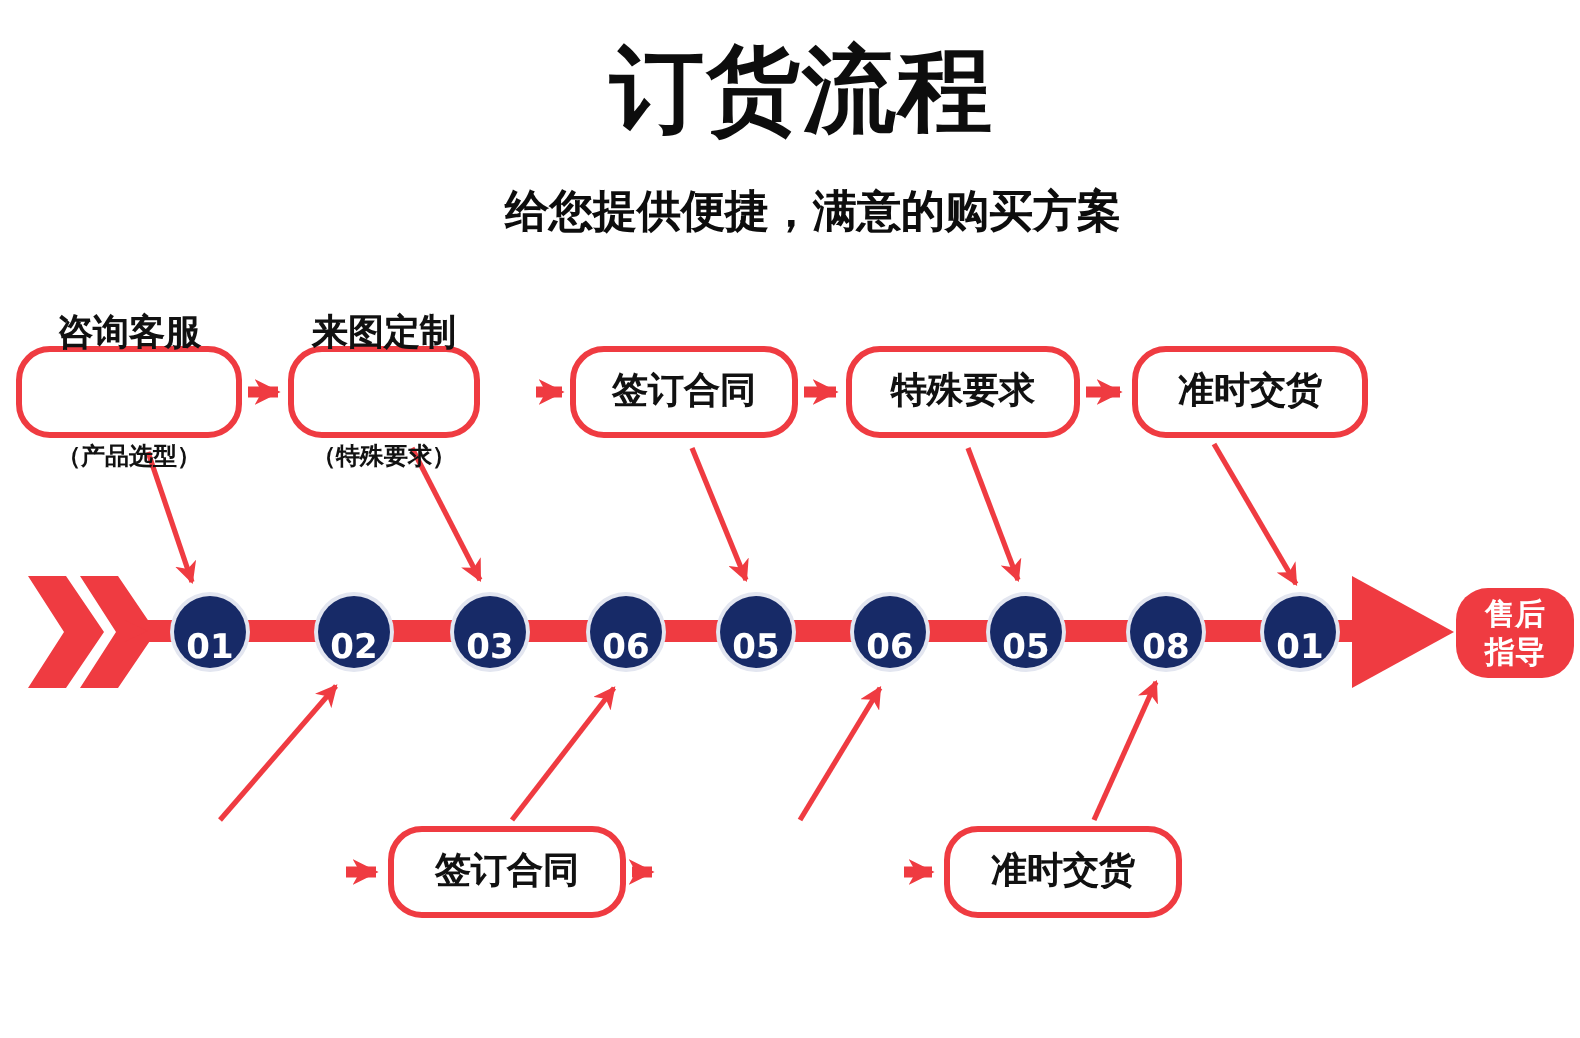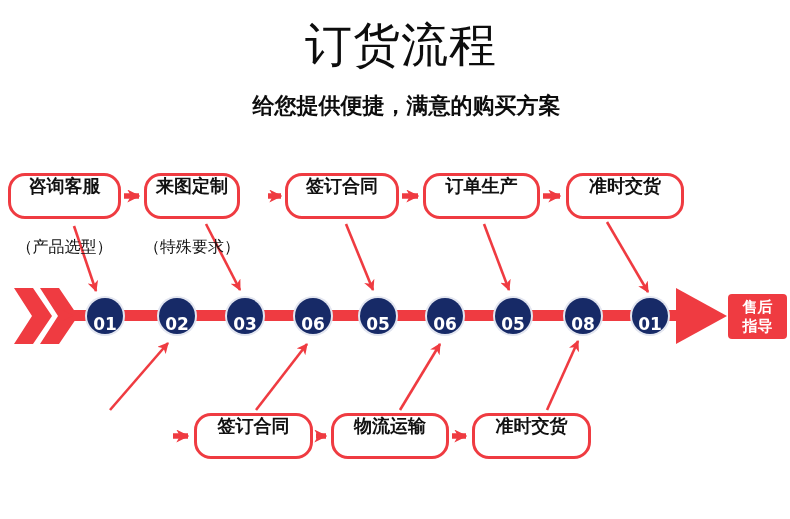--- a/index.html
+++ b/index.html
@@ -3,41 +3,41 @@
 <meta charset="utf-8">
 <style>
   :root { --red:#ef3b41; --navy:#172a67; --text:#0d0d0d; --bg:#ffffff; }
   html,body{margin:0;padding:0;background:#fff;}
   .canvas{
     position:relative;width:790px;height:519px;background:var(--bg);
     font-family:"DejaVu Sans","Liberation Sans",sans-serif;overflow:hidden;
   }
   .title{
     position:absolute;left:12px;right:0;top:14px;text-align:center;
-    font-size:47px;font-weight:400;color:var(--text);letter-spacing:1px;
+    font-size:47px;font-weight:700;color:var(--text);letter-spacing:1px;
   }
   .subtitle{
     position:absolute;left:0;right:0;top:91px;text-align:center;
     font-size:22px;font-weight:700;color:var(--text);padding-left:23px;
   }
   .pill{
     position:absolute;height:46px;border:3px solid var(--red);border-radius:17px;
     background:#fff;box-sizing:border-box;display:flex;flex-direction:column;
-    align-items:center;justify-content:space-between;gap:44px;
+    align-items:center;justify-content:center;gap:44px;
   }
   .pill .main{font-size:18px;font-weight:700;color:#111;line-height:20px;white-space:nowrap;}
-  .pill .sub{font-size:16px;font-weight:400;color:#111;line-height:14px;white-space:nowrap;}
+  .pill .sub{font-size:12px;font-weight:700;color:#111;line-height:14px;white-space:nowrap;}
   .pill .sub:empty{display:none;}
   .step{
     position:absolute;top:298px;width:36px;height:36px;border-radius:50%;
     background:var(--navy);color:#fff;display:flex;align-items:flex-end;justify-content:center;
     font-size:17px;font-weight:700;box-shadow:0 0 0 2px #e3e6f0;
   }
   .badge{
-    position:absolute;left:728px;top:294px;width:59px;height:45px;border-radius:4px;
+    position:absolute;left:728px;top:294px;width:59px;height:45px;border-radius:16px;
     background:var(--red);color:#fff;display:flex;flex-direction:column;
     align-items:center;justify-content:center;font-size:15px;font-weight:700;line-height:19px;
   }
   svg.overlay{position:absolute;left:0;top:0;width:790px;height:519px;}
   .red-fill{fill:var(--red);}
   .arrow-thin{stroke:var(--red);stroke-width:2.6;fill:none;}
   .arrow-thick{stroke:var(--red);stroke-width:5.5;fill:none;}
 </style>
 </head>
 <body>
@@ -121,34 +121,30 @@
   </div>
   <div class="pill" style="left:144px;top:173px;width:96px">
     <span class="main">来图定制</span>
     <span class="sub">（特殊要求）</span>
   </div>
   <div class="pill" style="left:285px;top:173px;width:114px">
     <span class="main">签订合同</span>
 
   </div>
   <div class="pill" style="left:423px;top:173px;width:117px">
-    <span class="main">订单生产</span>
+    <span class="main">特殊要求</span>
 
   </div>
   <div class="pill" style="left:566px;top:173px;width:118px">
     <span class="main">准时交货</span>
 
   </div>
 
   <div class="pill" style="left:194px;top:413px;width:119px">
     <span class="main">签订合同</span>
-
-  </div>
-  <div class="pill" style="left:331px;top:413px;width:118px">
-    <span class="main">物流运输</span>
 
   </div>
   <div class="pill" style="left:472px;top:413px;width:119px">
     <span class="main">准时交货</span>
 
   </div>
 
   <div class="badge">
     <span>售后</span>
     <span>指导</span>

